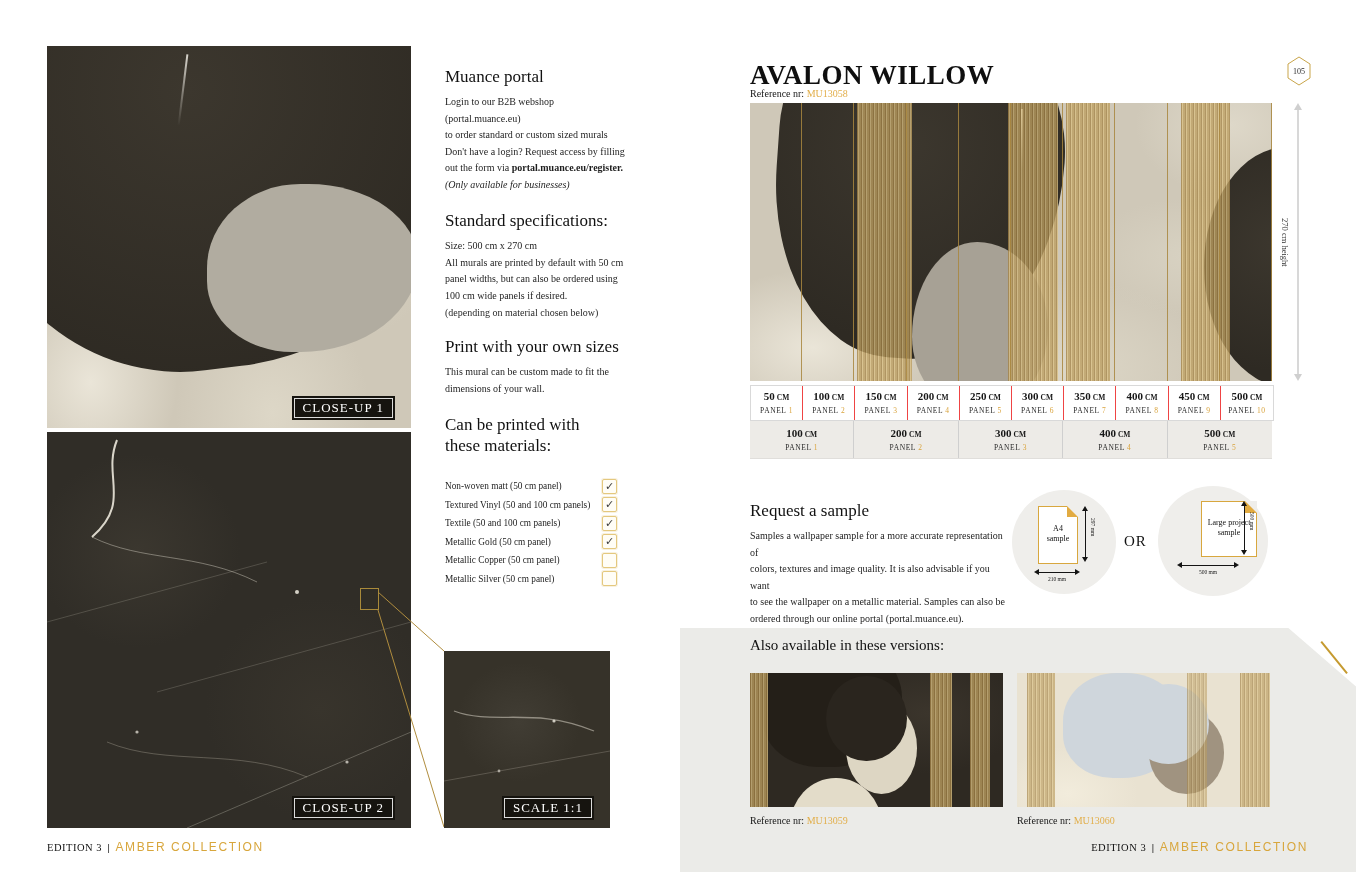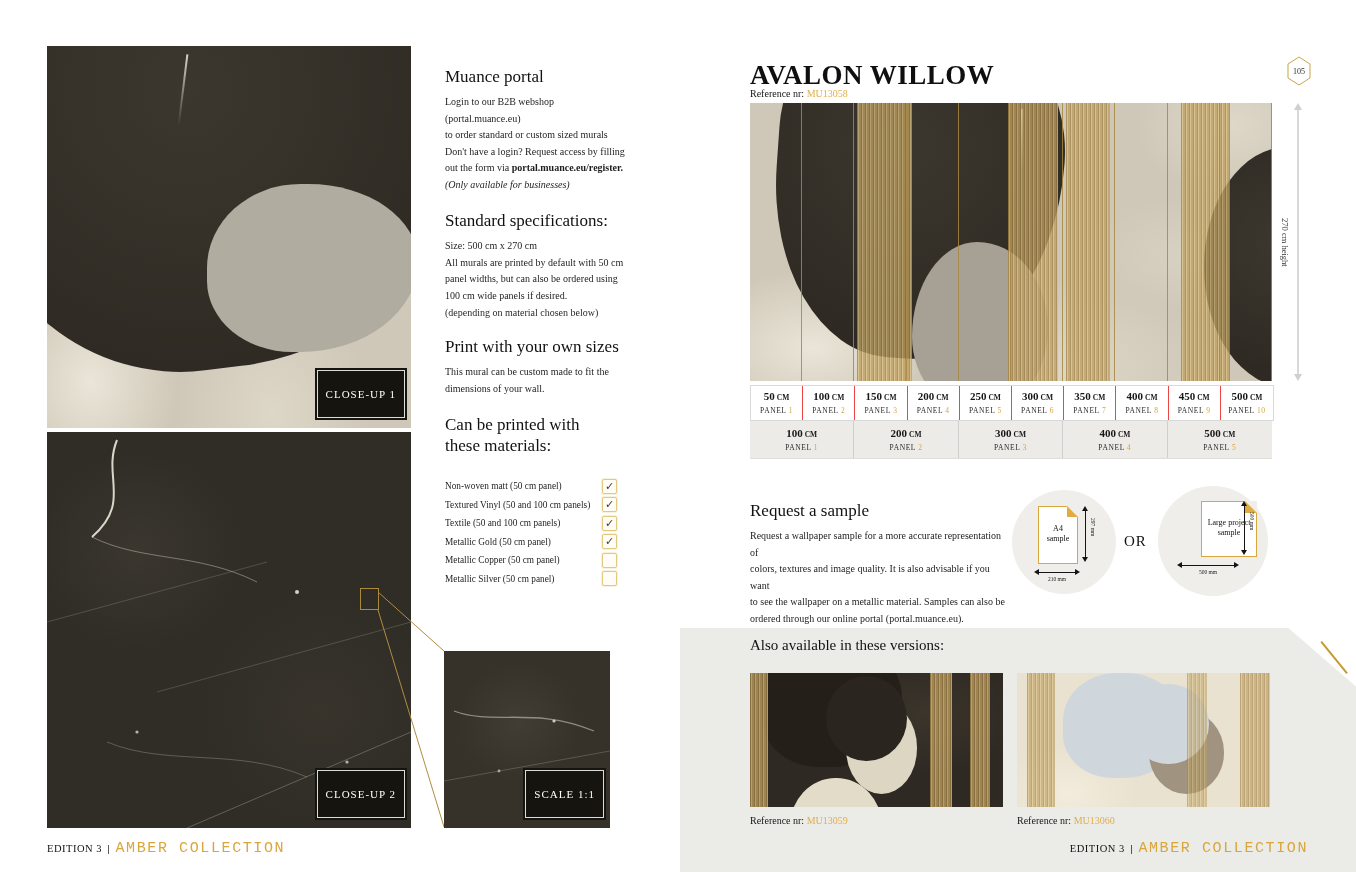--- a/index.html
+++ b/index.html
@@ -6,40 +6,40 @@
   .canvas{position:relative;width:1356px;height:872px;background:#ffffff;overflow:hidden;
           font-family:"Liberation Serif",serif;color:#1c1c1c;}
   .abs{position:absolute;}
 
   
   .hex{position:absolute;width:26px;height:30px;}
   .hex svg{display:block;}
   .hex text{font-family:"Liberation Serif",serif;font-size:8px;fill:#2b2b2b;}
 
   
-  .img-label{position:absolute;right:4px;bottom:8px;background:#16140f;color:#fff;
-             font-size:11px;letter-spacing:1px;padding:20px 11px;
+  .img-label{position:absolute;right:16px;bottom:8px;background:#16140f;color:#fff;
+             font-size:13px;letter-spacing:1px;padding:4px 11px;
              outline:1px solid rgba(255,255,255,.85);outline-offset:-3px;white-space:nowrap;}
 
   
   .col{position:absolute;left:445px;top:66px;width:182px;}
   .h-sec{font-size:17px;line-height:21px;margin:0 0 7px 0;font-weight:normal;color:#111;}
   .bline{font-size:10px;line-height:16.5px;color:#1e1e1e;}
   .bnote{font-size:10px;line-height:13px;color:#2a2a2a;margin-top:2px;}
   .sec{margin-bottom:17px;}
   .mat-row{display:flex;justify-content:space-between;align-items:center;width:172px;height:18.5px;}
   .mat-label{font-size:9.3px;color:#1e1e1e;white-space:nowrap;}
   .cbx{width:13px;height:13px;border:1px solid #e4c87e;border-radius:2px;background:#fffdf6;
        font-size:11px;line-height:12px;text-align:center;color:#3c3c3c;box-shadow:0 0 0 1px rgba(228,200,126,.25);}
 
   
   .footer{position:absolute;top:840px;font-size:10.5px;white-space:nowrap;}
   .footer .ed{font-weight:normal;letter-spacing:.5px;color:#111;}
   .footer .sep{font-weight:bold;color:#111;margin:0 3px;}
-  .footer .coll{font-family:Liberation Mono, monospace;font-size:15px;letter-spacing:1.6px;color:#d8a63c;}
+  .footer .coll{font-family:Liberation Sans, sans-serif;font-size:12px;letter-spacing:1.6px;color:#d8a63c;}
 
   
   .art{position:absolute;overflow:hidden;}
   .beige-base{background:
       radial-gradient(ellipse 34% 40% at 12% 88%, #eae5d8 0%, rgba(234,229,216,0) 70%),
       radial-gradient(ellipse 38% 46% at 62% 96%, #ddd7c7 0%, rgba(221,215,199,0) 70%),
       radial-gradient(ellipse 26% 36% at 92% 8%, #ded8c9 0%, rgba(222,216,201,0) 70%),
       radial-gradient(ellipse 30% 30% at 85% 55%, #d8d2c2 0%, rgba(216,210,194,0) 70%),
       #cfc8b8;}
   .goldband{position:absolute;top:0;bottom:0;background:
@@ -291,21 +291,21 @@
         <div class="gpanel"><span>PANEL</span> <span class="gnum">4</span></div>
       </div>
     <div class="gcell" style="padding-top:6px;">
         <div class="gsize"><span>500</span><span class="gunit">CM</span></div>
         <div class="gpanel"><span>PANEL</span> <span class="gnum">5</span></div>
       </div>
   </div>
 
   <div class="abs" style="left:750px;top:500px;width:260px;">
     <div class="h-sec">Request a sample</div>
-    <div class="bline">Request a wallpaper sample for a more accurate representation of</div>
+    <div class="bline">Samples a wallpaper sample for a more accurate representation of</div>
     <div class="bline">colors, textures and image quality. It is also advisable if you want</div>
     <div class="bline">to see the wallpaper on a metallic material. Samples can also be</div>
     <div class="bline">ordered through our online portal (portal.muance.eu).</div>
   </div>
 
   <div class="scircle" style="left:1012px;top:490px;width:104px;height:104px;">
     <div class="paper" style="left:26px;top:16px;width:38px;height:56px;">
       <div class="pcorner" style="width:11px;height:11px;background:linear-gradient(to bottom left, #efeeeb 0 48%, #e2ab41 52% 100%);"></div>
       <div class="plabel" style="top:17px;">
         <div>A4</div>

